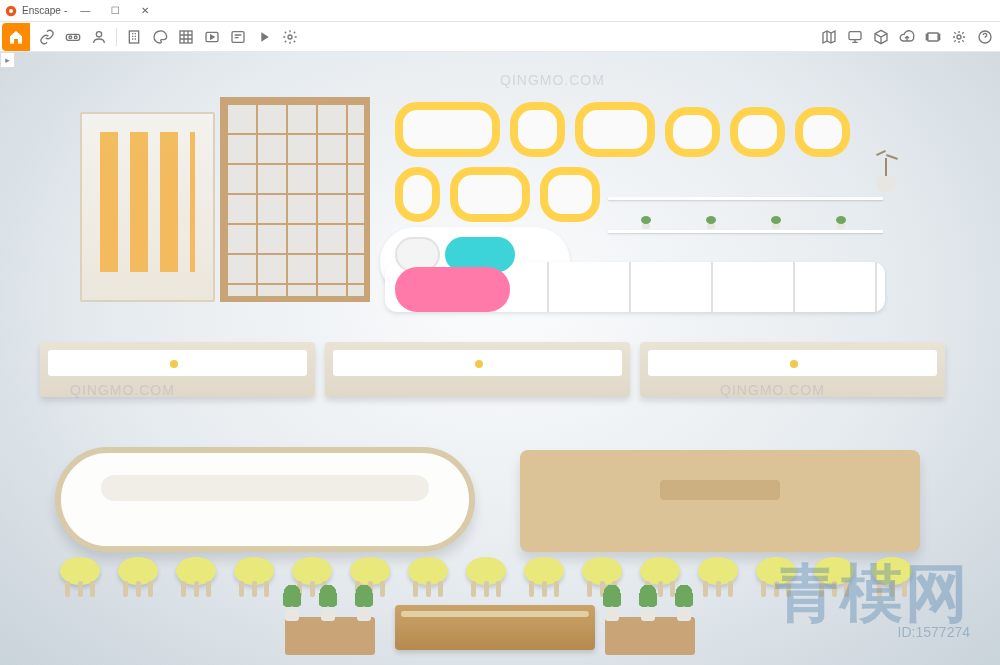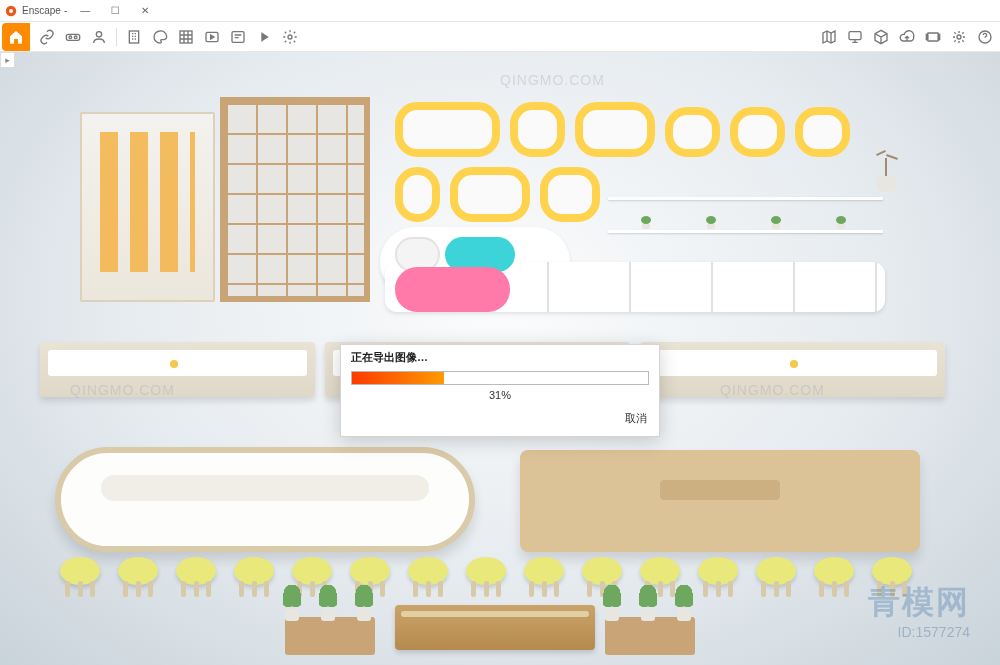--- a/index.html
+++ b/index.html
@@ -20,21 +20,21 @@
 .tool-sep { width: 1px; height: 18px; background: #e0e0e0; margin: 0 4px; }
 .tool-spacer { flex: 1; }
 
 
 .viewport { position: relative; width: 1000px; height: 613px; background: radial-gradient(ellipse at 50% 40%, #fbfcfd 0%, #e6ebef 55%, #c9d3da 100%); overflow: hidden; }
 
 
 .side-tab { position: absolute; left: 0; top: 0; width: 15px; height: 16px; background: #fff; border: 1px solid #ddd; display: flex; align-items: center; justify-content: center; font-size: 9px; color: #888; cursor: pointer; }
 
 
-.wm-big { position: absolute; right: 30px; bottom: 40px; font-size: 32px; font-weight: 600; color: rgba(70,120,170,0.35); letter-spacing: 2px; pointer-events: none; }
+.wm-big { position: absolute; right: 30px; bottom: 28px; font-size: 63px; font-weight: 600; color: rgba(70,120,170,0.35); letter-spacing: 2px; pointer-events: none; }
 .wm-id { position: absolute; right: 30px; bottom: 25px; font-size: 14px; color: rgba(80,120,160,0.4); pointer-events: none; }
 .wm-small { position: absolute; font-size: 14px; color: rgba(160,170,180,0.35); letter-spacing: 1px; pointer-events: none; }
 .wm1 { left: 70px; top: 330px; }
 .wm2 { left: 500px; top: 20px; }
 .wm3 { left: 720px; top: 330px; }
 
 
 .scene { position: absolute; inset: 0; }
 
 
@@ -414,23 +414,13 @@
         <div class="pl" style="left:78px"></div>
     </div>
   </div>
 
   <div class="wm-small wm1">QINGMO.COM</div>
   <div class="wm-small wm2">QINGMO.COM</div>
   <div class="wm-small wm3">QINGMO.COM</div>
   <div class="wm-big">青模网</div>
   <div class="wm-id">ID:1577274</div>
 
-  <div class="dialog">
-    <div class="dlg-title">正在导出图像…</div>
-    <div class="bar-wrap">
-      <div class="bar-fill" id="bar-fill" style="width: 31%;"></div>
-    </div>
-    <div class="pct">31%</div>
-    <div class="dlg-footer">
-      <span class="cancel">取消</span>
-    </div>
-  </div>
 </div>
 
 </body></html>

